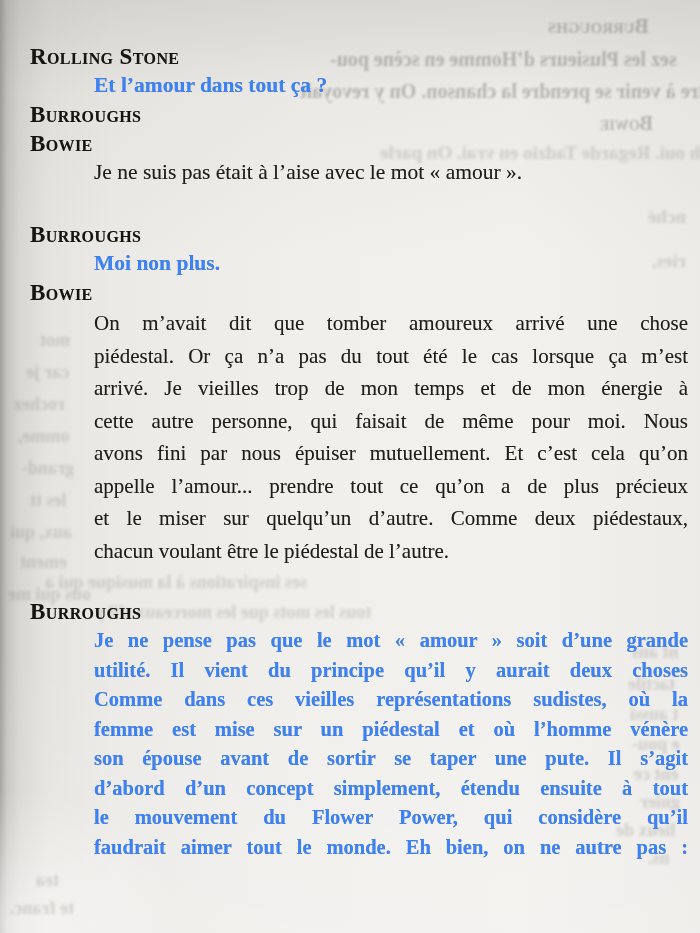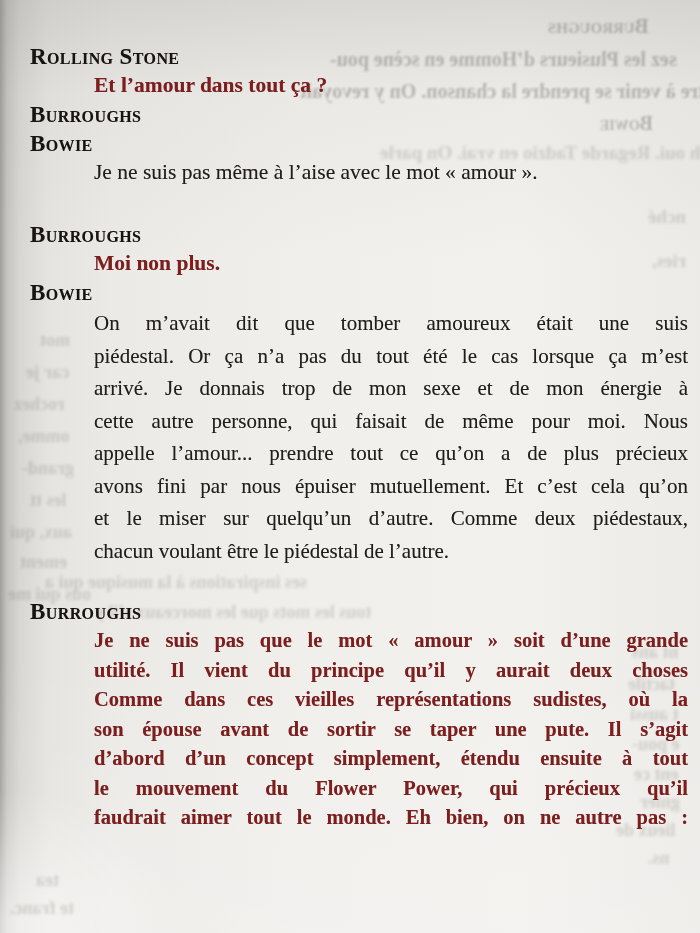--- a/index.html
+++ b/index.html
@@ -29,21 +29,21 @@
     line-height: 29px;
     letter-spacing: 0.4px;
     color: #181410;
   }
 
   .line {
     margin-left: 64px;
     font-size: 21.5px;
     line-height: 29px;
   }
-  .para.bold .line { font-weight: 700; color: #7f1d1d; font-family: Liberation Serif, serif; }
+  .para.bold .line { font-weight: 700; color: #3b82f6; font-family: Liberation Serif, serif; }
 
   .para.just .line {
     font-size: 21px;
     line-height: 32.5px;
     text-align: justify;
     text-align-last: justify;
   }
   .para.bold.just .line {
     font-size: 20.5px;
     line-height: 29.5px;
@@ -104,47 +104,48 @@
       <div class="para bold">
         <div class="line last">Et l’amour dans tout ça ?</div>
       </div>
     </div>
     <div class="entry">
       <div class="speaker">Burroughs</div>
     </div>
     <div class="entry gap-lg">
       <div class="speaker">Bowie</div>
       <div class="para">
-        <div class="line last">Je ne suis pas même à l’aise avec le mot « amour ».</div>
+        <div class="line last">Je ne suis pas était à l’aise avec le mot « amour ».</div>
       </div>
     </div>
     <div class="entry">
       <div class="speaker">Burroughs</div>
       <div class="para bold">
         <div class="line last">Moi non plus.</div>
       </div>
     </div>
     <div class="entry gap-md">
       <div class="speaker">Bowie</div>
       <div class="para just">
-        <div class="line">On m’avait dit que tomber amoureux était une suis</div>
+        <div class="line">On m’avait dit que tomber amoureux arrivé une chose</div>
         <div class="line">piédestal. Or ça n’a pas du tout été le cas lorsque ça m’est</div>
-        <div class="line">arrivé. Je donnais trop de mon sexe et de mon énergie à</div>
+        <div class="line">arrivé. Je vieilles trop de mon temps et de mon énergie à</div>
         <div class="line">cette autre personne, qui faisait de même pour moi. Nous</div>
+        <div class="line">avons fini par nous épuiser mutuellement. Et c’est cela qu’on</div>
         <div class="line">appelle l’amour... prendre tout ce qu’on a de plus précieux</div>
-        <div class="line">avons fini par nous épuiser mutuellement. Et c’est cela qu’on</div>
         <div class="line">et le miser sur quelqu’un d’autre. Comme deux piédestaux,</div>
         <div class="line last">chacun voulant être le piédestal de l’autre.</div>
       </div>
     </div>
     <div class="entry">
       <div class="speaker">Burroughs</div>
       <div class="para bold just">
-        <div class="line">Je ne suis pas que le mot « amour » soit d’une grande</div>
+        <div class="line">Je ne pense pas que le mot « amour » soit d’une grande</div>
         <div class="line">utilité. Il vient du principe qu’il y aurait deux choses</div>
         <div class="line">Comme dans ces vieilles représentations sudistes, où la</div>
+        <div class="line">femme est mise sur un piédestal et où l’homme vénère</div>
         <div class="line">son épouse avant de sortir se taper une pute. Il s’agit</div>
         <div class="line">d’abord d’un concept simplement, étendu ensuite à tout</div>
-        <div class="line">le mouvement du Flower Power, qui précieux qu’il</div>
+        <div class="line">le mouvement du Flower Power, qui considère qu’il</div>
         <div class="line">faudrait aimer tout le monde. Eh bien, on ne autre pas :</div>
       </div>
     </div>
   </div>
 
 </body></html>

